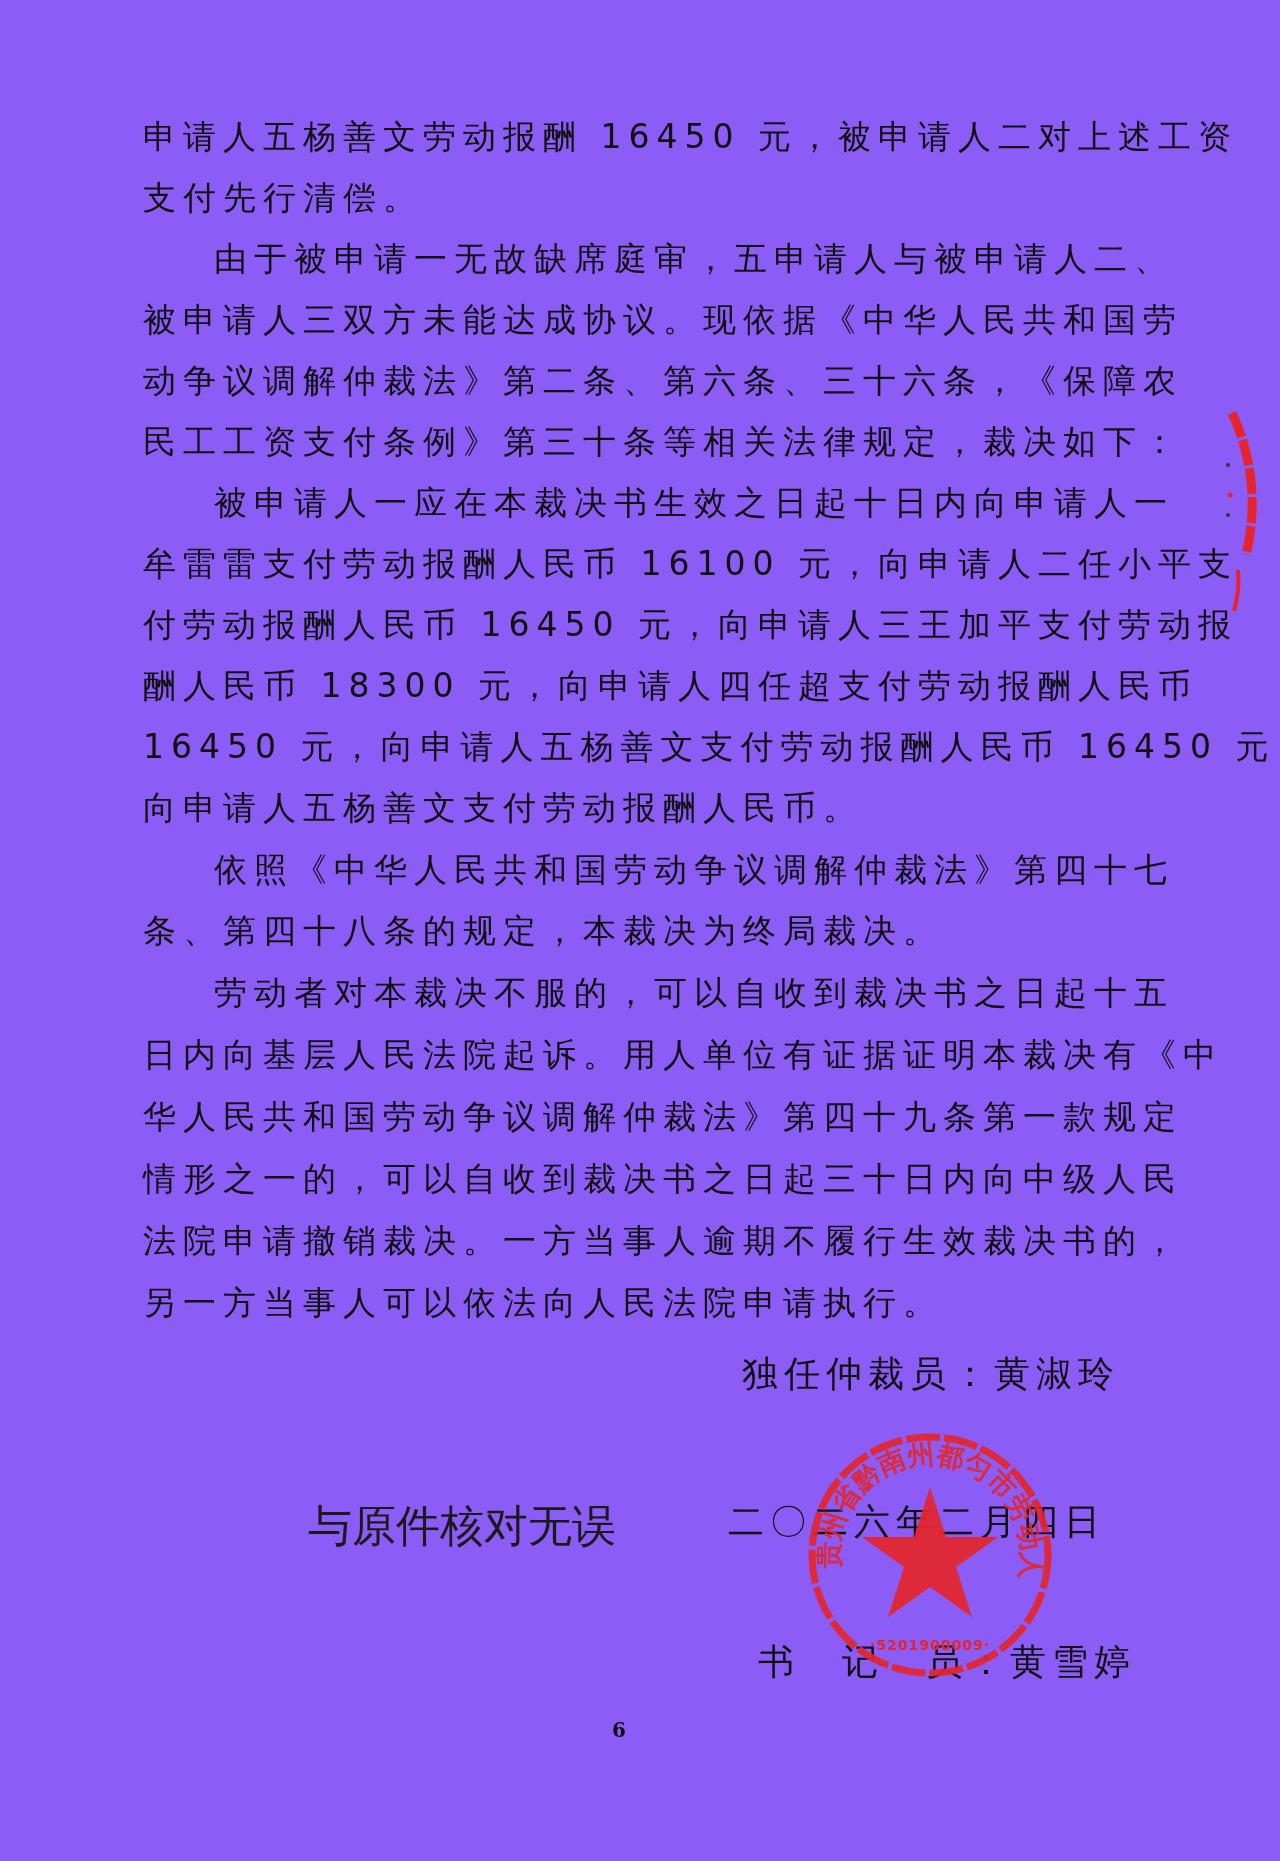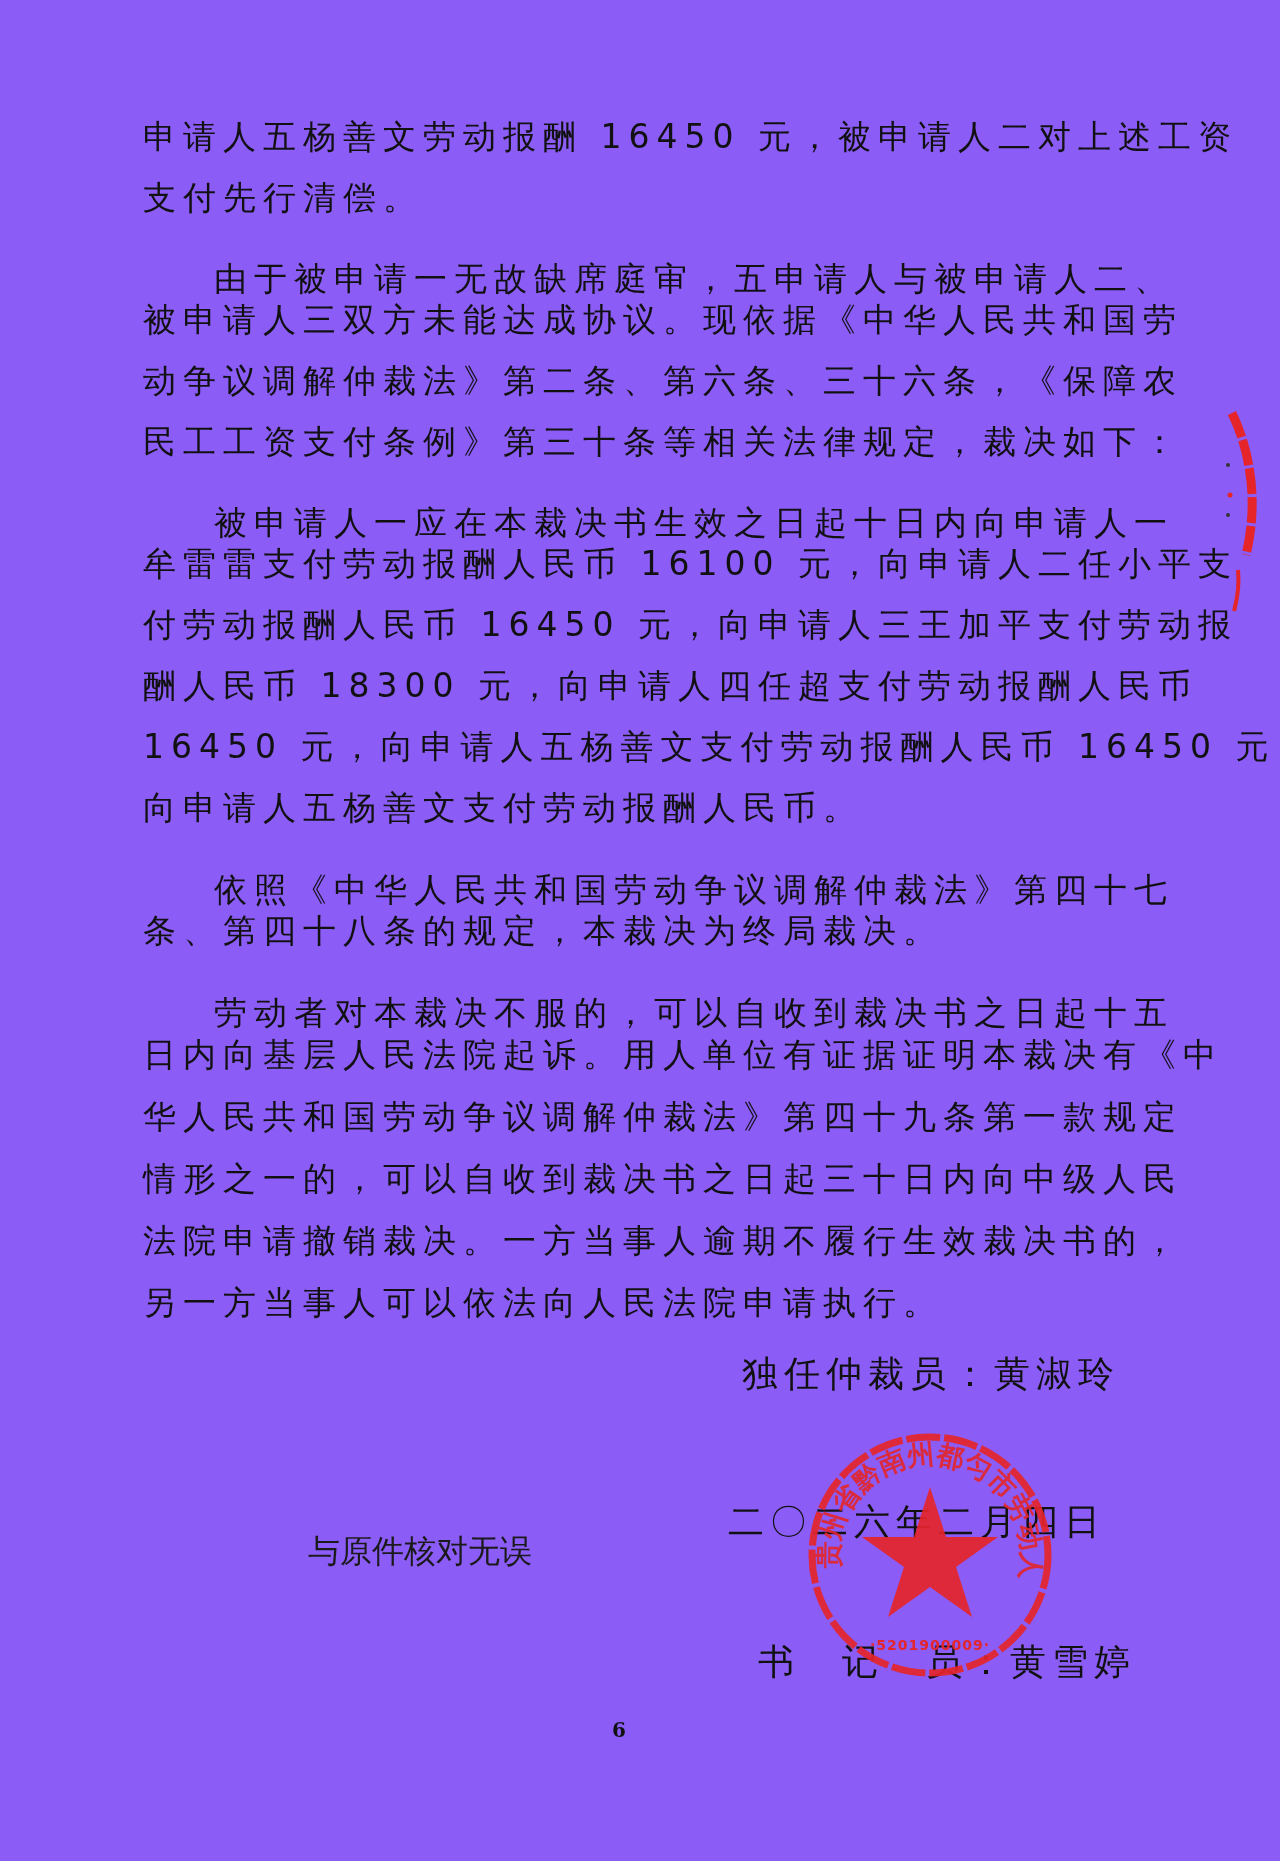--- a/index.html
+++ b/index.html
@@ -1,25 +1,25 @@
 <!DOCTYPE html>
 <html><head>
 <meta charset="utf-8">
 <style>
   html, body { margin: 0; padding: 0; background: #ffffff; }
   body { width: 1280px; height: 1861px; position: relative; overflow: hidden;
          font-family: "DejaVu Sans", "Liberation Sans", sans-serif; color: #111; }
   .page { position: absolute; left: 0; top: 0; width: 1280px; height: 1861px; background: #8b5cf6; }
   .line { position: absolute; left: 143px; width: 945px; font-size: 33px; line-height: 44px;
           letter-spacing: 7px; white-space: nowrap; text-align: justify; text-align-last: justify; }
-  .line.indent { left: 214px; width: 874px; margin-top: 20px; }
+  .line.indent { left: 214px; width: 874px; }
   .line.last { text-align-last: left; }
   .sig { position: absolute; font-size: 36px; line-height: 44px; letter-spacing: 6px; white-space: nowrap; }
-  .verify { position: absolute; left: 308px; top: 1498px; font-size: 32px; line-height: 56px;
-            font-family: "Liberation Sans", sans-serif; letter-spacing: 0px; color: #1a1a1a; margin-top: 25px; }
+  .verify { position: absolute; left: 308px; top: 1498px; font-size: 44px; line-height: 56px;
+            font-family: "Liberation Sans", sans-serif; letter-spacing: 0px; color: #1a1a1a; }
   .pagenum { position: absolute; left: 612px; top: 1718px; font-size: 20px; font-weight: bold;
              font-family: "DejaVu Serif", serif; }
   .seal { position: absolute; left: 800px; top: 1425px; width: 260px; height: 260px; pointer-events: none; }
   .edge-seal { position: absolute; left: 1222px; top: 405px; width: 40px; height: 210px; pointer-events: none; }
 </style>
 </head>
 <body>
 
 <div class="page">
 

